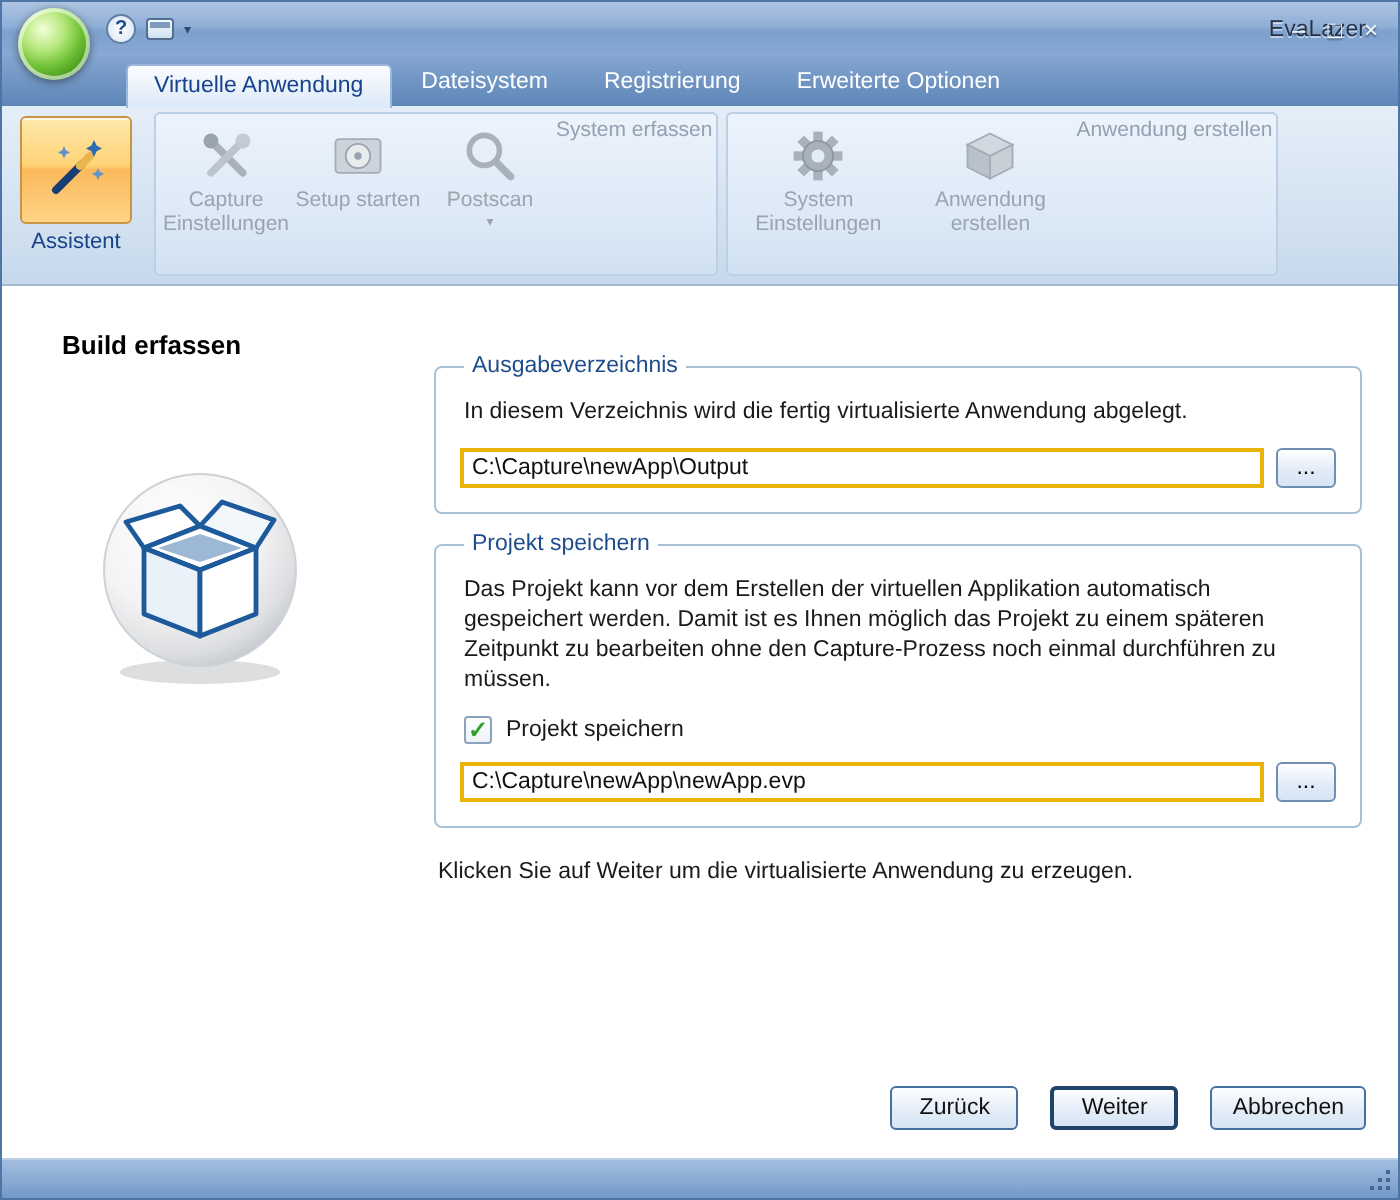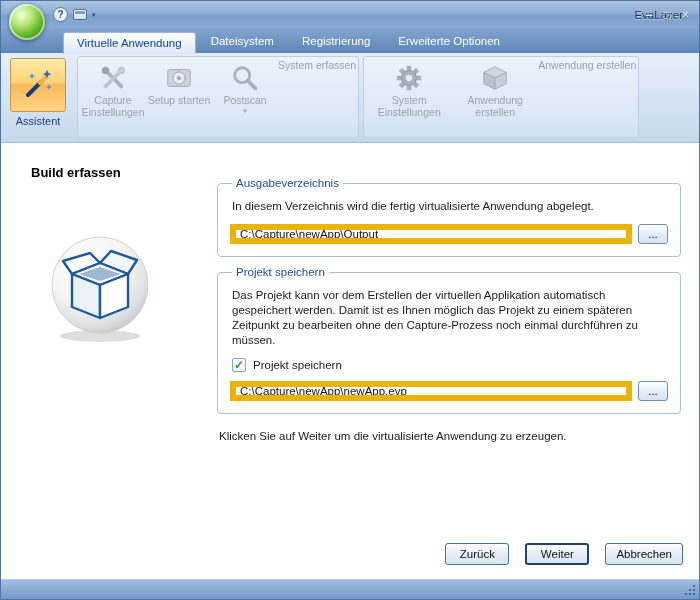--- a/index.html
+++ b/index.html
@@ -61,21 +61,21 @@
   .content { flex:1; background:#fff; display:flex; position:relative; }
   .left-col { width:200px; padding:22px 0 0 30px; }
   .page-title { font-weight:bold; font-size:13px; color:#000; }
   .logo { margin:52px 0 0 14px; }
   .right-col { flex:1; padding:34px 18px 0 16px; }
 
   fieldset { border:1px solid #a9c0d9; border-radius:4px; padding:4px 12px 12px 12px; margin-bottom:9px; }
   legend { color:#1e4d8c; padding:0 4px; margin-left:2px; }
   .desc { margin:6px 2px 10px 2px; line-height:15px; color:#1a1a1a; }
   .pathrow { display:flex; gap:6px; align-items:center; }
-  .path-input { flex:1; height:20px; border:6px solid #eab308; padding:0 4px; font:inherit; color:#111; background:#fff; }
+  .path-input { flex:1; height:20px; border:2px solid #eab308; padding:0 4px; font:inherit; color:#111; background:#fff; }
   .browse-btn { width:30px; height:20px; border:1px solid #6f8fb2; border-radius:3px; font:inherit;
                 background:linear-gradient(#ffffff, #e2ecf8 55%, #d6e4f4); cursor:pointer; }
   .chk-row { display:flex; align-items:center; gap:7px; margin:4px 2px 9px 2px; cursor:pointer; }
   .chk-box { width:14px; height:14px; border:1px solid #8aa3bd; border-radius:2px;
              background:linear-gradient(#fff,#eef3f8); color:#2f9e2f; font-weight:bold; font-size:12px;
              line-height:12px; text-align:center; }
   .hint { margin:16px 2px 0 2px; }
 
   .footer-buttons { position:absolute; right:16px; bottom:14px; display:flex; gap:16px; }
   .btn { min-width:64px; height:22px; padding:0 10px; border:1px solid #46709e; border-radius:3px; font:inherit;

